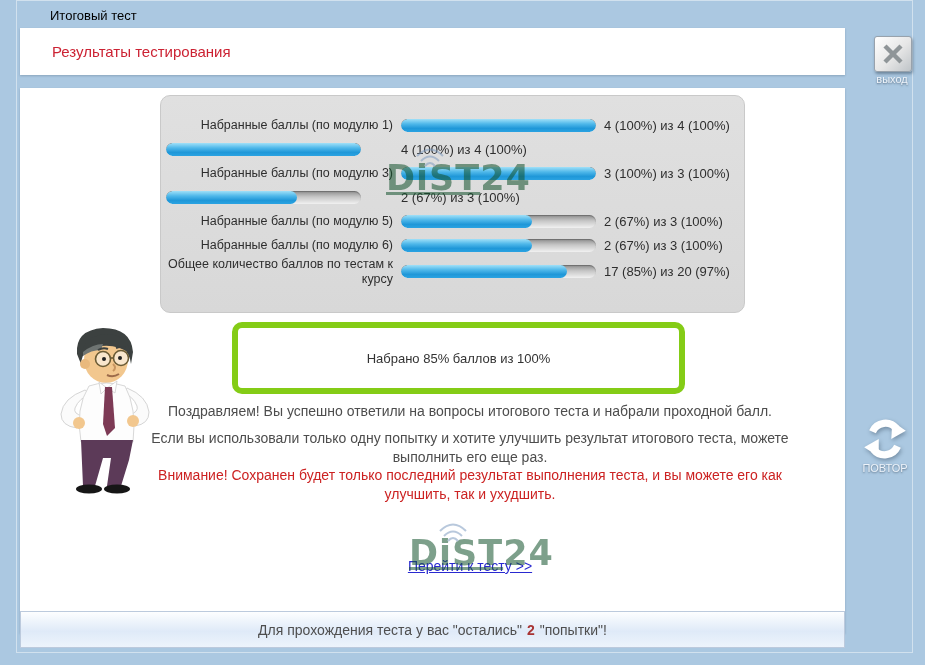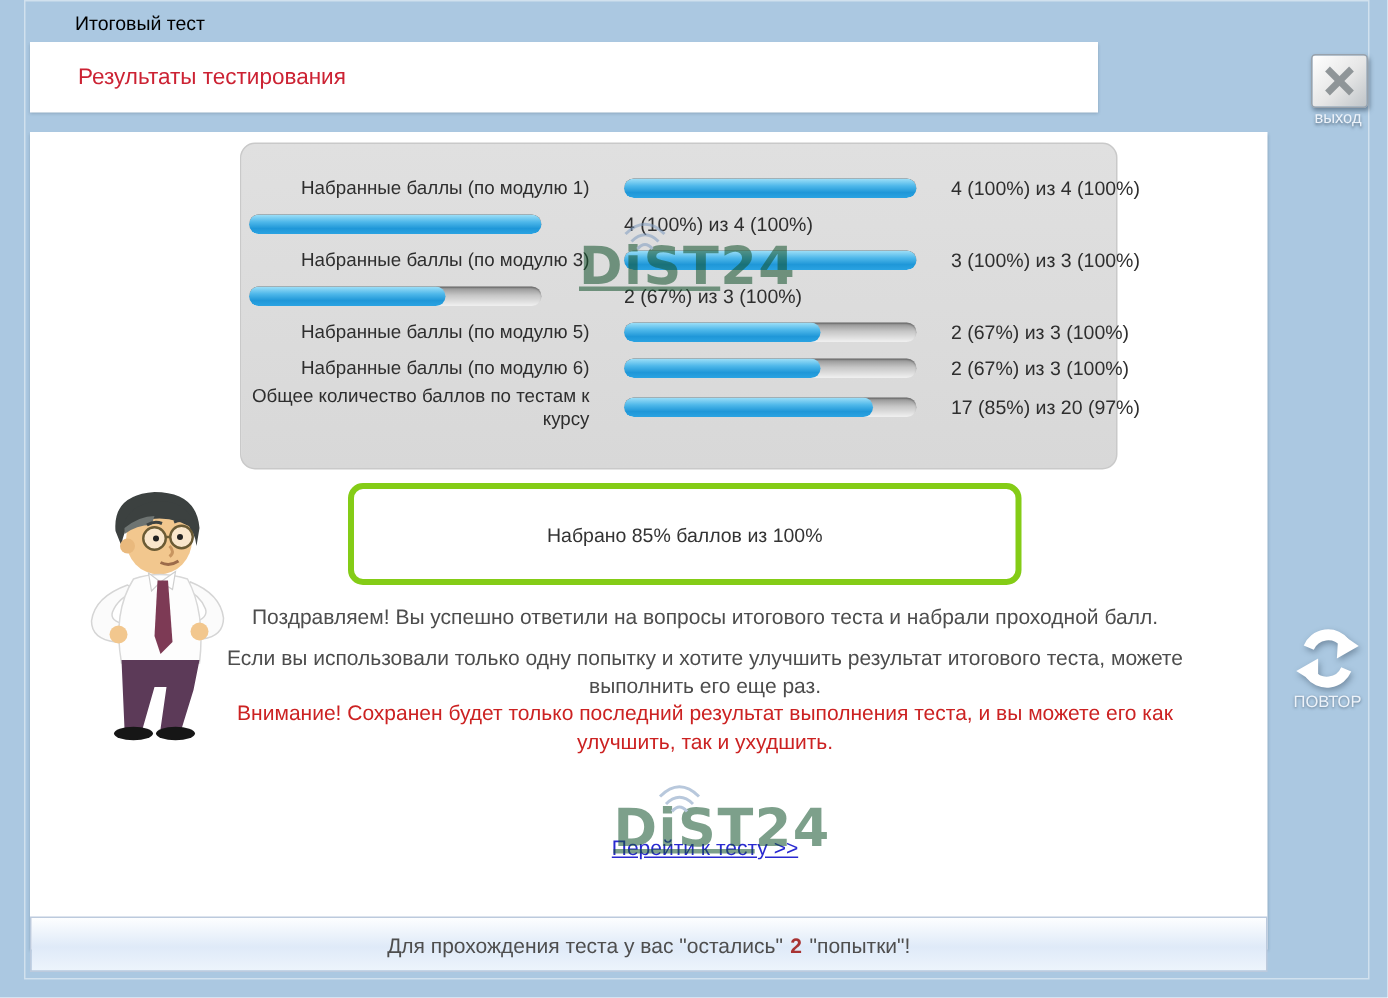--- a/index.html
+++ b/index.html
@@ -5,43 +5,43 @@
   html,body{margin:0;padding:0;}
   body{
     width:925px;height:665px;position:relative;overflow:hidden;
     background:#abc8e1;
     font-family:"Liberation Sans", sans-serif;
   }
   .page-frame{position:absolute;left:16px;top:0;right:12px;bottom:12px;
     border:1px solid rgba(255,255,255,0.45);pointer-events:none;}
   .window-title{position:absolute;left:50px;top:8px;font-size:13px;color:#000000;}
 
-  .header-panel{position:absolute;left:20px;top:28px;width:712px;height:47px;
+  .header-panel{position:absolute;left:20px;top:28px;width:825px;height:47px;
     background:#ffffff;box-shadow:0 1px 2px rgba(40,60,80,0.25);}
   .header-title{position:absolute;left:32px;top:15px;font-size:15px;color:#cc2233;}
 
   .main-panel{position:absolute;left:20px;top:88px;width:825px;height:545px;
     background:#ffffff;box-shadow:0 1px 2px rgba(40,60,80,0.25);}
 
   .results-panel{position:absolute;left:140px;top:7px;width:585px;height:218px;
     background:linear-gradient(180deg,#e0e0e0,#d8d8d8);
     border:1px solid #c9c9c9;border-radius:10px;box-sizing:border-box;
     padding-top:17px;}
   .score-row{display:grid;grid-template-columns:227px 195px auto;
-    column-gap:23px;align-items:center;min-height:24px;padding-left:5px;}
+    column-gap:8px;align-items:center;min-height:24px;padding-left:5px;}
   .score-label{text-align:right;font-size:12.5px;color:#2e2e2e;line-height:1.18;}
   .score-track{width:195px;height:13px;border-radius:7px;position:relative;overflow:hidden;
     background:linear-gradient(180deg,#8d8d8d 0%,#c6c6c6 45%,#f1f1f1 100%);
     box-shadow:inset 0 1px 1px rgba(0,0,0,0.25);}
   .score-fill{height:100%;border-radius:7px;
     background:linear-gradient(180deg,#a0e0f8 0%,#4fb8ea 38%,#1f97d8 72%,#2aa3e2 100%);}
   .score-value{font-size:13px;color:#2e2e2e;white-space:nowrap;}
 
   .summary-box{position:absolute;left:212px;top:234px;width:441px;height:60px;
-    border:4px solid #84cc16;border-radius:10px;background:#fff;
+    border:6px solid #84cc16;border-radius:10px;background:#fff;
     display:flex;align-items:center;justify-content:center;
     font-size:13px;color:#333;}
 
   .character{position:absolute;left:23px;top:232px;}
 
   .message-block{position:absolute;left:130px;top:314px;width:640px;
     text-align:center;font-size:14px;color:#4d4d4d;line-height:1.32;}
   .message-block p{margin:0 0 9px 0;}
   .message-block .group p{margin:0;}
   .alert{color:#cc2222;}

